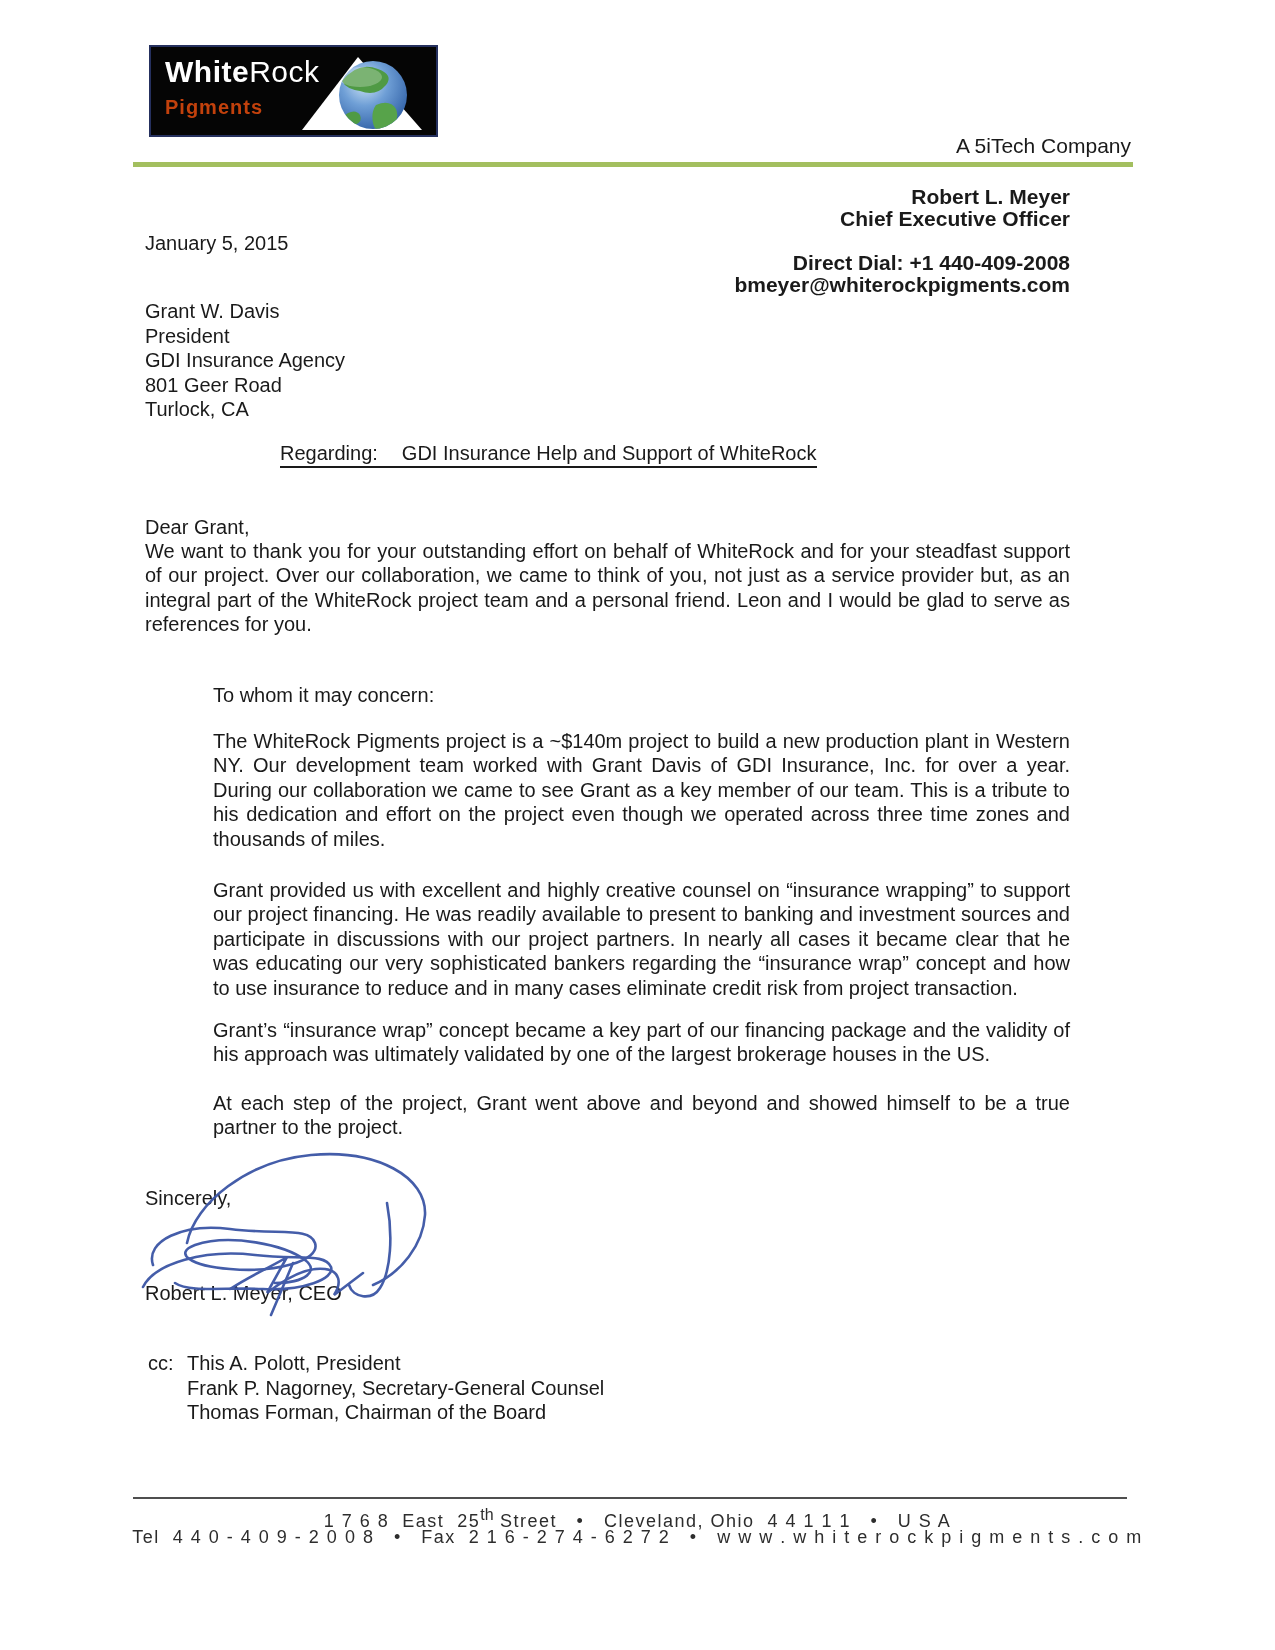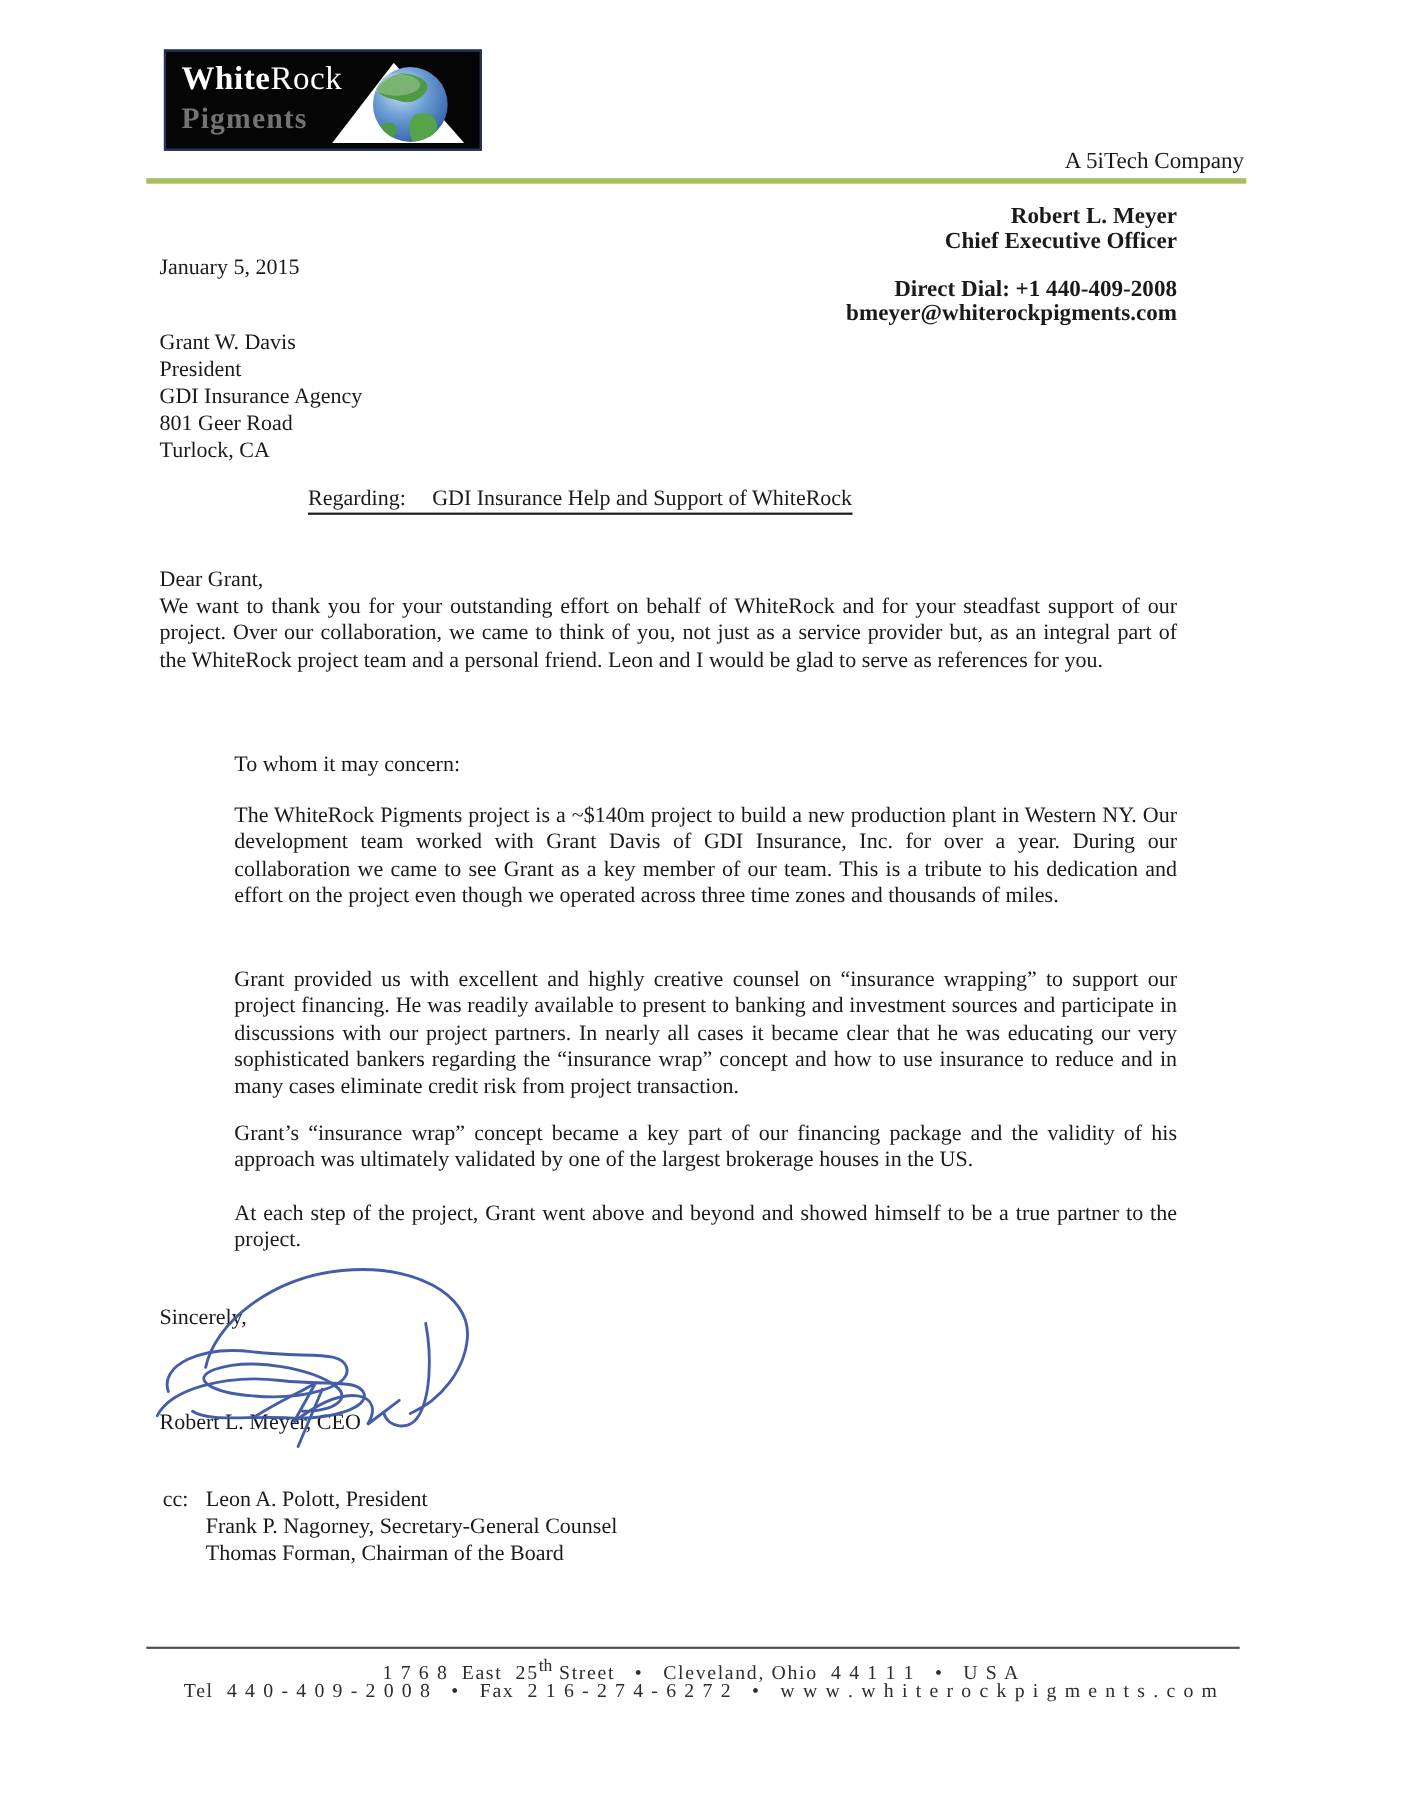--- a/index.html
+++ b/index.html
@@ -1,29 +1,29 @@
 <!DOCTYPE html>
 <html style="--accent-green: #a3bf5f; --signature-blue: #3b55a5;"><head>
 <meta charset="utf-8">
 <style>
   html,body { margin:0; padding:0; background:#ffffff; }
   .page {
     position:relative; width:1275px; height:1650px; margin:0 auto;
     background:#ffffff; overflow:hidden;
-    font-family:Liberation Serif, serif; color:#1a1a1a;
+    font-family:Liberation Sans, sans-serif; color:#1a1a1a;
     font-size:20px; line-height:24.4px;
   }
   
   .logo-box {
     position:absolute; left:149px; top:45px; width:289px; height:92px;
     background:#050505; border:2px solid #25305e; box-sizing:border-box;
   }
   .logo-line1 { position:absolute; left:14px; top:8px; color:#ffffff; font-size:30px; line-height:34px; letter-spacing:0.5px; }
   .logo-line1 .b { font-weight:bold; }
-  .logo-line2 { position:absolute; left:14px; top:48px; color:#737373; font-size:27px; font-weight:bold; letter-spacing:1px; }
+  .logo-line2 { position:absolute; left:14px; top:48px; color:#c2410c; font-size:20px; font-weight:bold; letter-spacing:1px; }
   .logo-art { position:absolute; right:0; top:0; }
   .green-rule { position:absolute; left:133px; top:162px; width:1000px; height:5px; background:var(--accent-green,#a3bf5f); }
   .tagline { position:absolute; top:135px; right:144px; font-size:21px; line-height:22px; }
   .sender-block { position:absolute; top:186px; right:205px; text-align:right; font-weight:bold; font-size:21px; line-height:21.5px; }
   .sender-block .dial { margin-top:23px; }
   
   .date { position:absolute; left:145px; top:231px; }
   .recipient { position:absolute; left:145px; top:299px; line-height:24.6px; }
   .regarding { position:absolute; left:280px; top:441px; border-bottom:2px solid #1a1a1a; padding-bottom:1px; }
   .regarding .lbl { padding-right:24px;margin-top:32px; }
@@ -122,21 +122,21 @@
       <path d="M 18 120 C 10 96, 48 78, 95 84 C 145 90, 175 82, 180 98 C 186 116, 140 128, 95 124 C 55 121, 38 108, 60 100 C 95 88, 150 100, 170 115 C 185 126, 170 138, 140 138"></path>
       <path d="M 8 142 C 20 118, 70 104, 120 110 C 165 115, 190 108, 196 122 C 200 134, 168 146, 128 144 C 90 142, 55 148, 40 138"></path>
       <path d="M 95 144 C 120 128, 140 120, 152 112 L 132 148 C 155 130, 175 122, 190 124 C 205 126, 207 138, 199 150 L 228 128"></path>
       <path d="M 158 118 L 136 170"></path>
     </g>
   </svg>
 
   <div class="cc-block">
     <div class="cc-label">cc:</div>
     <div>
-      <div>Leon A. Polott, President</div>
+      <div>This A. Polott, President</div>
       <div>Frank P. Nagorney, Secretary-General Counsel</div>
       <div>Thomas Forman, Chairman of the Board</div>
     </div>
   </div>
 
   <div class="footer-rule"></div>
   <div class="footer-line footer-l1"><span>1 7 6 8  East  25</span><sup>th</sup><span> Street   •   Cleveland, Ohio  4 4 1 1 1   •   U S A</span></div>
   <div class="footer-line footer-l2">Tel  4 4 0 - 4 0 9 - 2 0 0 8   •   Fax  2 1 6 - 2 7 4 - 6 2 7 2   •   w w w . w h i t e r o c k p i g m e n t s . c o m</div>
 
 </div>

